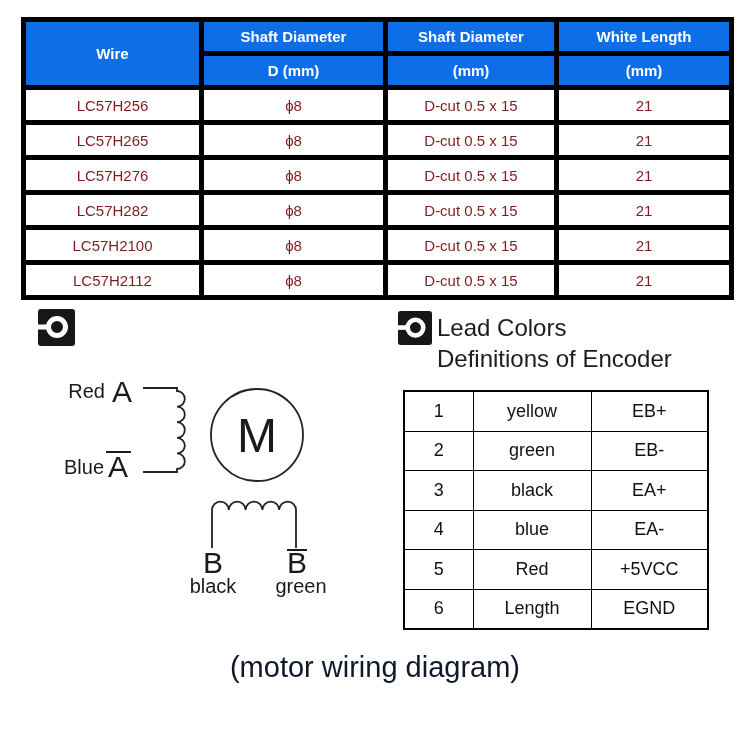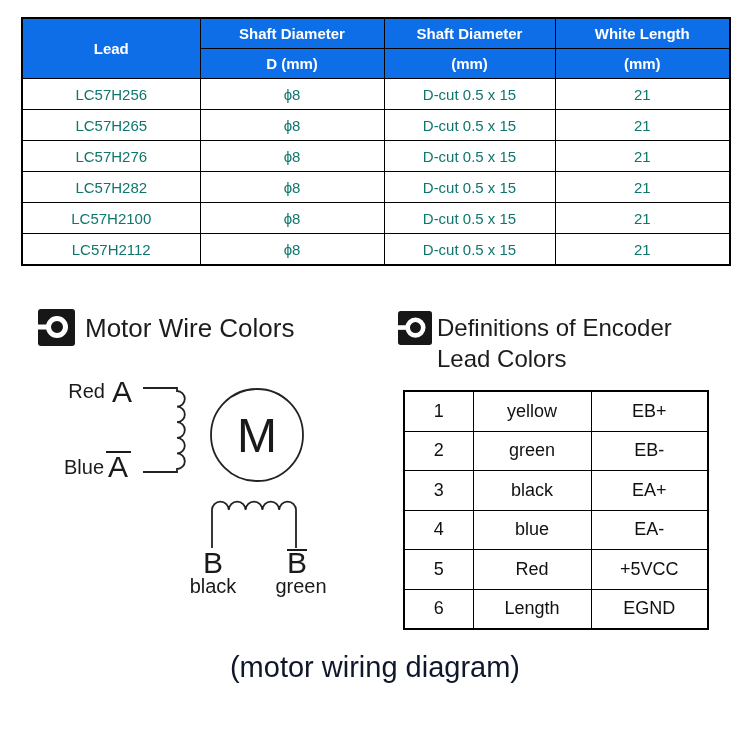--- a/index.html
+++ b/index.html
@@ -2,24 +2,24 @@
 <html><head>
 <meta charset="utf-8">
 <style>
   html,body{margin:0;padding:0;background:#ffffff;}
   .page{position:relative;width:750px;height:753px;background:#ffffff;overflow:hidden;
         font-family:"Liberation Sans",sans-serif;color:#1a1a1a;}
 
   
   table.spec{position:absolute;left:21px;top:17px;width:708px;border-collapse:collapse;
              table-layout:fixed;border:2px solid #000;}
-  table.spec th, table.spec td{border:1px solid #000000;text-align:center;vertical-align:middle;
+  table.spec th, table.spec td{border:5px solid #000000;text-align:center;vertical-align:middle;
              padding:0;font-size:15px;overflow:hidden;white-space:nowrap;}
   table.spec th{background:#0d6ee8;color:#ffffff;font-weight:bold;height:29px;}
-  table.spec td{height:30px;color:#0f766e;}
+  table.spec td{height:30px;color:#7f1d1d;}
   .col-model{width:178px;} .col-dia{width:184px;} .col-ext{width:171px;} .col-len{width:175px;}
 
   
   .bullet-icon{position:absolute;display:block;}
   .motor-icon{left:38px;top:309px;width:37px;height:37px;}
   .encoder-icon{left:398px;top:311px;width:34px;height:34px;}
   .heading{position:absolute;font-size:26px;line-height:31px;color:#1c1c1c;letter-spacing:0px;}
   .motor-heading{left:85px;top:313px;}
   .encoder-heading{left:437px;top:312px;font-size:24px;}
 
@@ -50,21 +50,21 @@
 
   <table class="spec">
     <colgroup>
       <col class="col-model">
         <col class="col-dia">
         <col class="col-ext">
         <col class="col-len">
     </colgroup>
     <thead>
       <tr>
-        <th rowspan="2">Lead</th>
+        <th rowspan="2">Wire</th>
         <th>Shaft Diameter</th>
         <th>Shaft Diameter</th>
         <th>White Length</th>
       </tr>
       <tr>
         <th>D (mm)</th>
         <th>(mm)</th>
         <th>(mm)</th>
       </tr>
     </thead>
@@ -108,32 +108,31 @@
     </tbody>
   </table>
 
   <span class="bullet-icon motor-icon">
     <svg width="37" height="37" viewBox="0 0 37 37">
       <rect x="0" y="0" width="37" height="37" rx="3" fill="#171717"></rect>
       <circle cx="19" cy="18" r="8.5" fill="none" stroke="#ffffff" stroke-width="5"></circle>
       <rect x="0" y="15.5" width="9" height="5" fill="#ffffff"></rect>
     </svg>
   </span>
-  <div class="heading motor-heading">Motor Wire Colors</div>
 
   <span class="bullet-icon encoder-icon">
     <svg width="34" height="34" viewBox="0 0 37 37">
       <rect x="0" y="0" width="37" height="37" rx="3" fill="#171717"></rect>
       <circle cx="19" cy="18" r="8.5" fill="none" stroke="#ffffff" stroke-width="5"></circle>
       <rect x="0" y="15.5" width="9" height="5" fill="#ffffff"></rect>
     </svg>
   </span>
   <div class="heading encoder-heading">
+    <div>Lead Colors</div>
     <div>Definitions of Encoder</div>
-    <div>Lead Colors</div>
   </div>
 
   <svg class="diagram" viewBox="0 0 750 753">
 
     <text class="t-wire" x="105" y="398" text-anchor="end">Red</text>
     <text class="t-phase" x="112" y="402">A</text>
     <text class="t-wire" x="104" y="474" text-anchor="end">Blue</text>
     <text class="t-phase" x="108" y="477">A</text>
     <line class="bar" x1="106" y1="452" x2="131" y2="452"></line>
 

